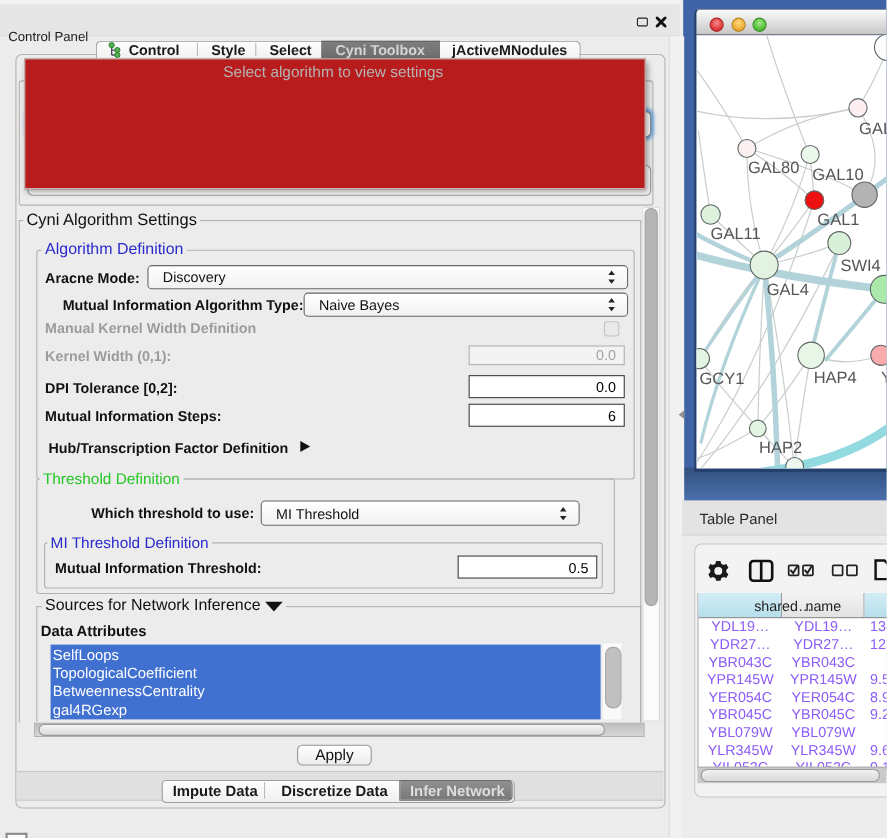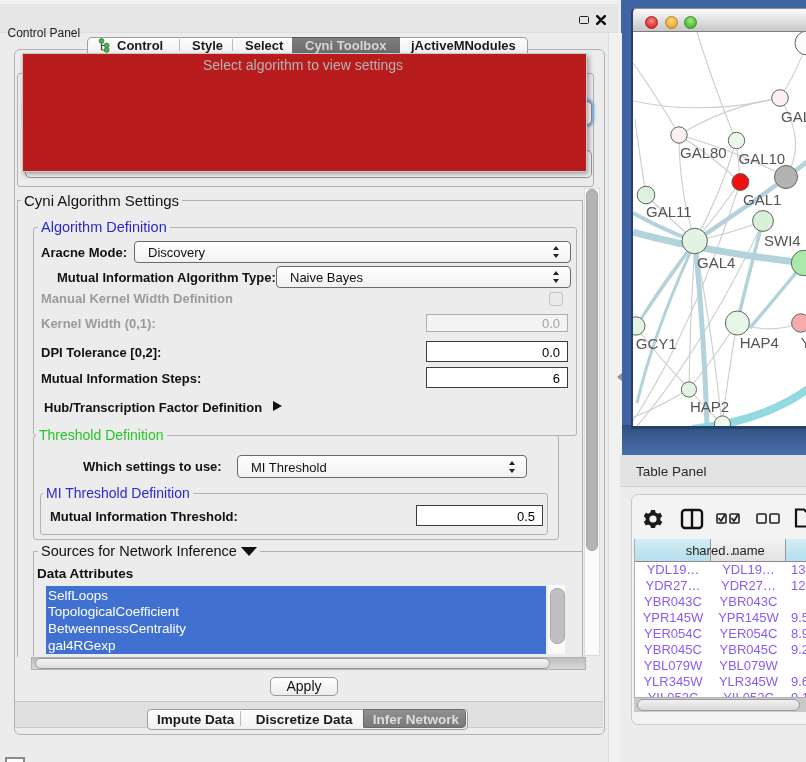--- a/index.html
+++ b/index.html
@@ -83,21 +83,21 @@
   </div>
 <div class="lbl" style="left:41px;top:371px;">Mutual Information Steps:</div>
 <div class="tf" style="left:426px;top:367px;width:142px;height:21px;">
     <span>6</span>
   </div>
 <div class="lbl" style="left:44px;top:400px;">Hub/Transcription Factor Definition</div>
 <div class="abs" style="left:273px;top:401px;width:0;height:0;border-top:5.5px solid transparent;border-bottom:5.5px solid transparent;border-left:9px solid #111;"></div>
 
 <div class="gbox" style="left:33px;top:435px;width:524px;height:103px;"></div>
 <div class="gtitle" style="left:36px;top:435px;color:#26c626;font-size:14px;">Threshold Definition</div>
-<div class="lbl" style="left:83px;top:459px;">Which settings to use:</div>
+<div class="lbl" style="left:83px;top:459px;">Which threshold to use:</div>
 <div class="combo" style="left:237px;top:455px;width:288px;height:21px;">
     <span class="tx">MI Threshold</span>
     <span class="spin"></span>
   </div>
 <div class="gbox" style="left:40px;top:493px;width:506px;height:40px;"></div>
 <div class="gtitle" style="left:43px;top:493px;color:#2929cc;font-size:14px;">MI Threshold Definition</div>
 <div class="lbl" style="left:50px;top:509px;">Mutual Information Threshold:</div>
 <div class="tf" style="left:416px;top:505px;width:127px;height:21px;">
     <span>0.5</span>
   </div>

